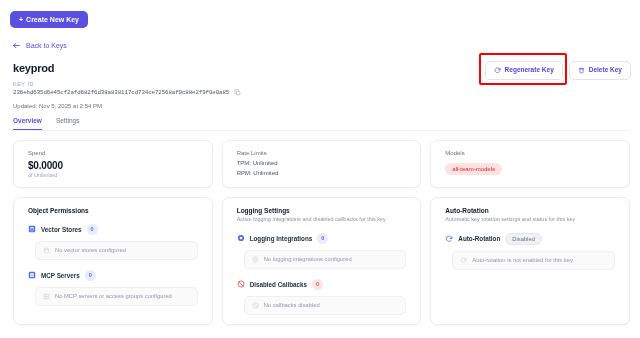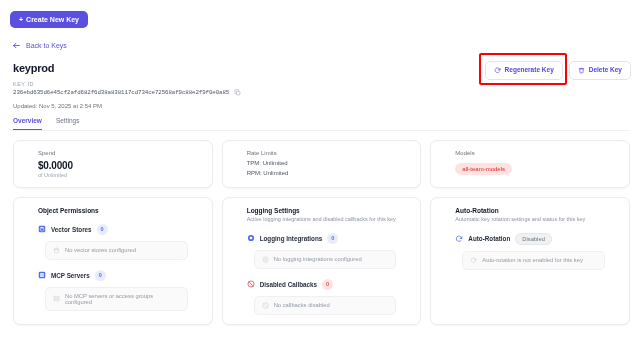--- a/index.html
+++ b/index.html
@@ -87,21 +87,21 @@
   .grid {
     display: grid;
     grid-template-columns: 1fr 1fr 1fr;
     gap: 9px;
     padding: 9px 10px 0 13px;
   }
   .card {
     background: #ffffff;
     border: 1px solid #ececed;
     border-radius: 7px;
-    padding: 9px 24px;
+    padding: 9px 14px;
     box-shadow: 0 1px 2px rgba(16,24,40,0.035);
   }
   .card.stat { min-height: 44px; }
   .card.detail { min-height: 104px; }
 
   .card-label { font-size: 6px; color: #6b7280; }
   .card-value { font-size: 10px; font-weight: 700; color: #111827; margin-top: 4px; letter-spacing: -0.2px; }
   .card-sub { font-size: 5.5px; color: #9ca3af; margin-top: 1px; }
   .rate-line { font-size: 6px; color: #4b5563; margin-top: 4px; }
   .rate-line:first-of-type { margin-top: 7px; }

